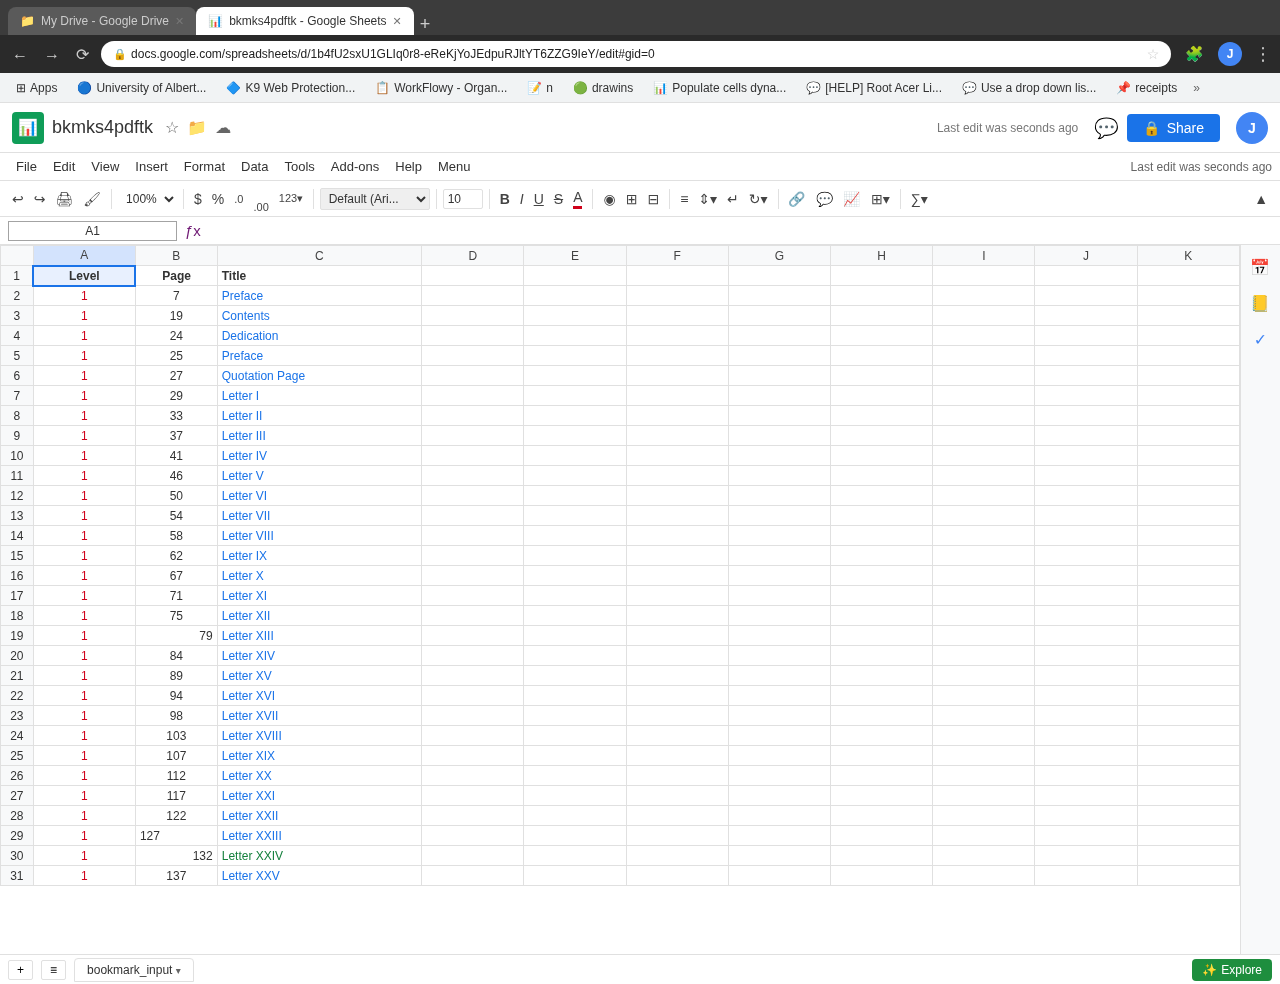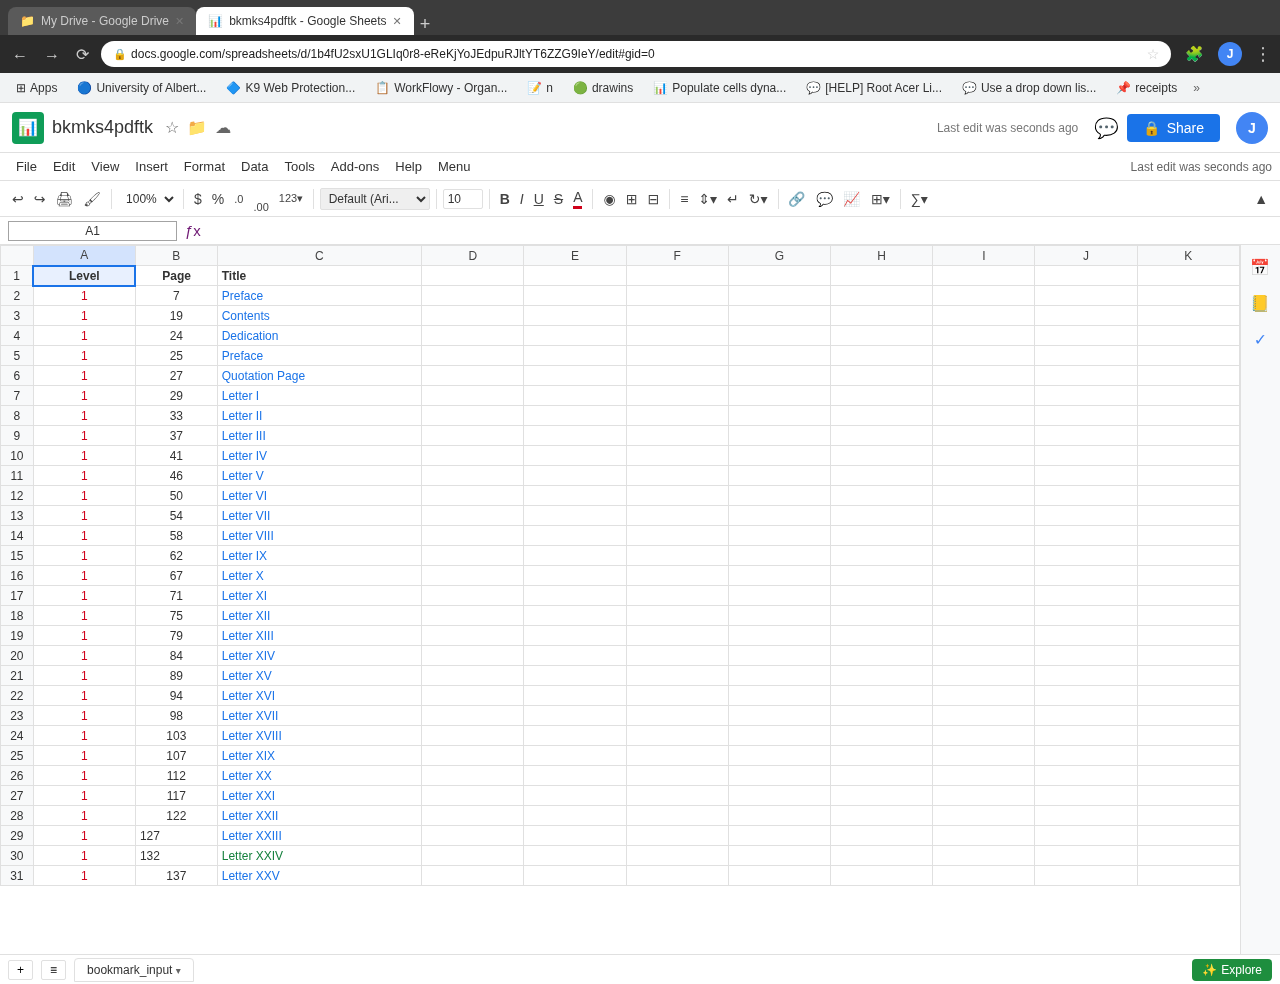--- a/index.html
+++ b/index.html
@@ -513,21 +513,21 @@
               <td></td>
               <td></td>
               <td></td>
               <td></td>
               <td></td>
               <td></td>
             </tr>
             <tr>
               <td class="row-num">19</td>
               <td class="col-a" style="color: rgb(208, 2, 27); text-align: center;">1</td>
-              <td class="col-b" style="text-align: center;">79</td>
+              <td class="col-b" style="text-align: right;">79</td>
               <td class="col-c" style="color: rgb(26, 115, 232);">Letter XIII</td>
               <td></td>
               <td></td>
               <td></td>
               <td></td>
               <td></td>
               <td></td>
               <td></td>
               <td></td>
             </tr>
@@ -667,21 +667,21 @@
               <td></td>
               <td></td>
               <td></td>
               <td></td>
               <td></td>
               <td></td>
             </tr>
             <tr>
               <td class="row-num">30</td>
               <td class="col-a" style="color: rgb(208, 2, 27); text-align: center;">1</td>
-              <td class="col-b" style="text-align: left;">132</td>
+              <td class="col-b" style="text-align: right;">132</td>
               <td class="col-c" style="color: #15803d;">Letter XXIV</td>
               <td></td>
               <td></td>
               <td></td>
               <td></td>
               <td></td>
               <td></td>
               <td></td>
               <td></td>
             </tr>

